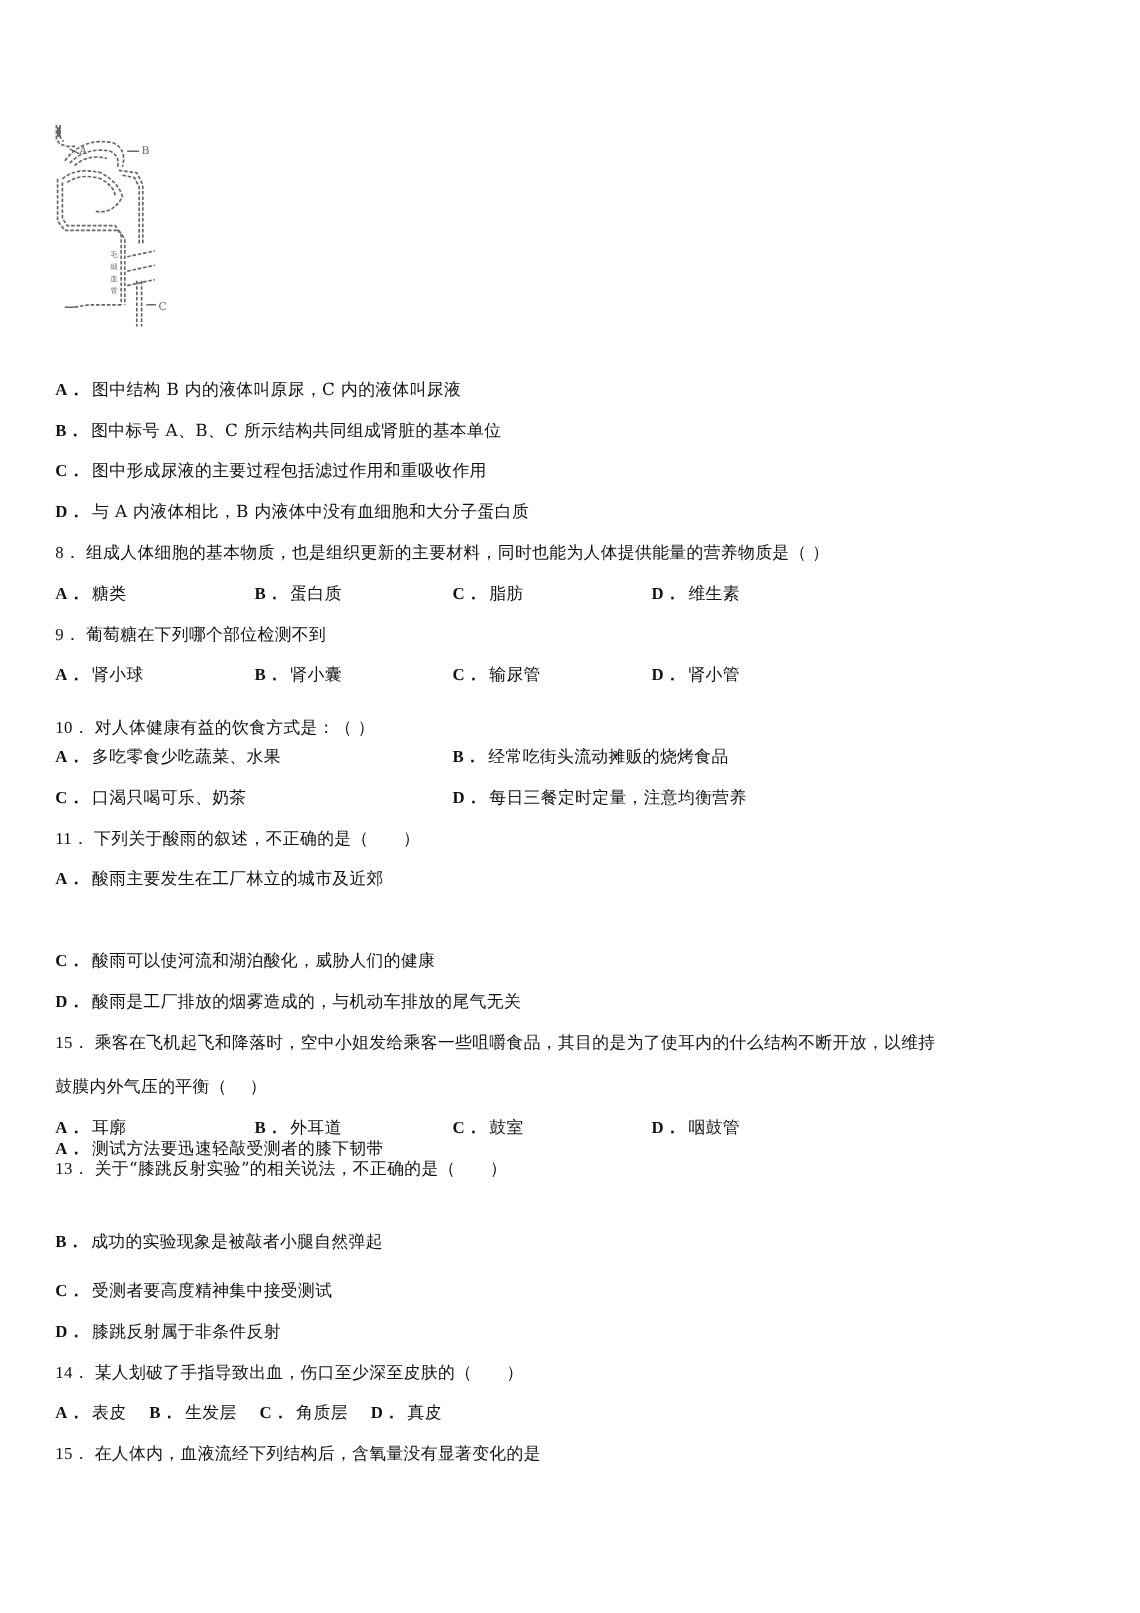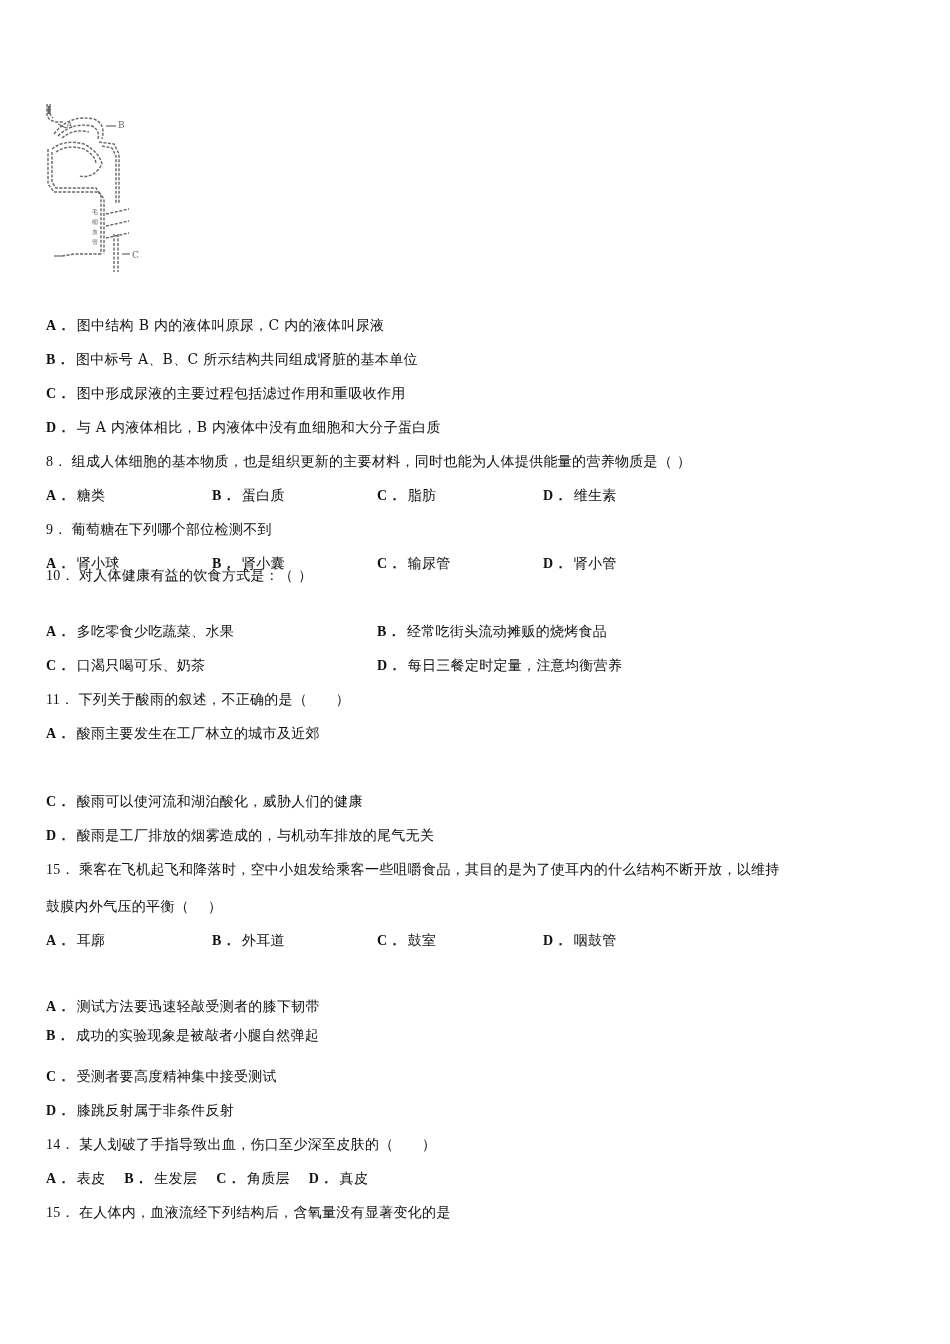--- a/index.html
+++ b/index.html
@@ -115,21 +115,21 @@
   <div class="line" style="top:515px">
     <span class="q-num">9．</span><span>葡萄糖在下列哪个部位检测不到</span>
   </div>
   <div class="line cols4" style="top:549px; width:880px">
     <span class="col" style="left:0"><span class="opt-letter">A．</span><span>肾小球</span></span>
     <span class="col" style="left:166px"><span class="opt-letter">B．</span><span>肾小囊</span></span>
     <span class="col" style="left:331px"><span class="opt-letter">C．</span><span>输尿管</span></span>
     <span class="col" style="left:497px"><span class="opt-letter">D．</span><span>肾小管</span></span>
   </div>
 
-  <div class="line" style="top:561px">
+  <div class="line" style="top:593px">
     <span class="q-num">10．</span><span>对人体健康有益的饮食方式是：（ ）</span>
   </div>
   <div class="line cols2" style="top:617px; width:880px">
     <span class="col" style="left:0"><span class="opt-letter">A．</span><span>多吃零食少吃蔬菜、水果</span></span>
     <span class="col" style="left:331px"><span class="opt-letter">B．</span><span>经常吃街头流动摊贩的烧烤食品</span></span>
   </div>
   <div class="line cols2" style="top:651px; width:880px">
     <span class="col" style="left:0"><span class="opt-letter">C．</span><span>口渴只喝可乐、奶茶</span></span>
     <span class="col" style="left:331px"><span class="opt-letter">D．</span><span>每日三餐定时定量，注意均衡营养</span></span>
   </div>
@@ -153,21 +153,24 @@
   <div class="line" style="top:892px">
     <span>鼓膜内外气压的平衡（　 ）</span>
   </div>
   <div class="line cols4" style="top:926px; width:880px">
     <span class="col" style="left:0"><span class="opt-letter">A．</span><span>耳廓</span></span>
     <span class="col" style="left:166px"><span class="opt-letter">B．</span><span>外耳道</span></span>
     <span class="col" style="left:331px"><span class="opt-letter">C．</span><span>鼓室</span></span>
     <span class="col" style="left:497px"><span class="opt-letter">D．</span><span>咽鼓管</span></span>
   </div>
 
-  <div class="line" style="top:992px">
+  <div class="line" style="top:960px">
+    <span class="q-num">13．</span><span>关于“膝跳反射实验”的相关说法，不正确的是（　　）</span>
+  </div>
+  <div class="line" style="top:944px">
     <span class="opt-letter">A．</span><span>测试方法要迅速轻敲受测者的膝下韧带</span>
   </div>
   <div class="line" style="top:1021px">
     <span class="opt-letter">B．</span><span>成功的实验现象是被敲者小腿自然弹起</span>
   </div>
   <div class="line" style="top:1062px">
     <span class="opt-letter">C．</span><span>受测者要高度精神集中接受测试</span>
   </div>
   <div class="line" style="top:1096px">
     <span class="opt-letter">D．</span><span>膝跳反射属于非条件反射</span>

